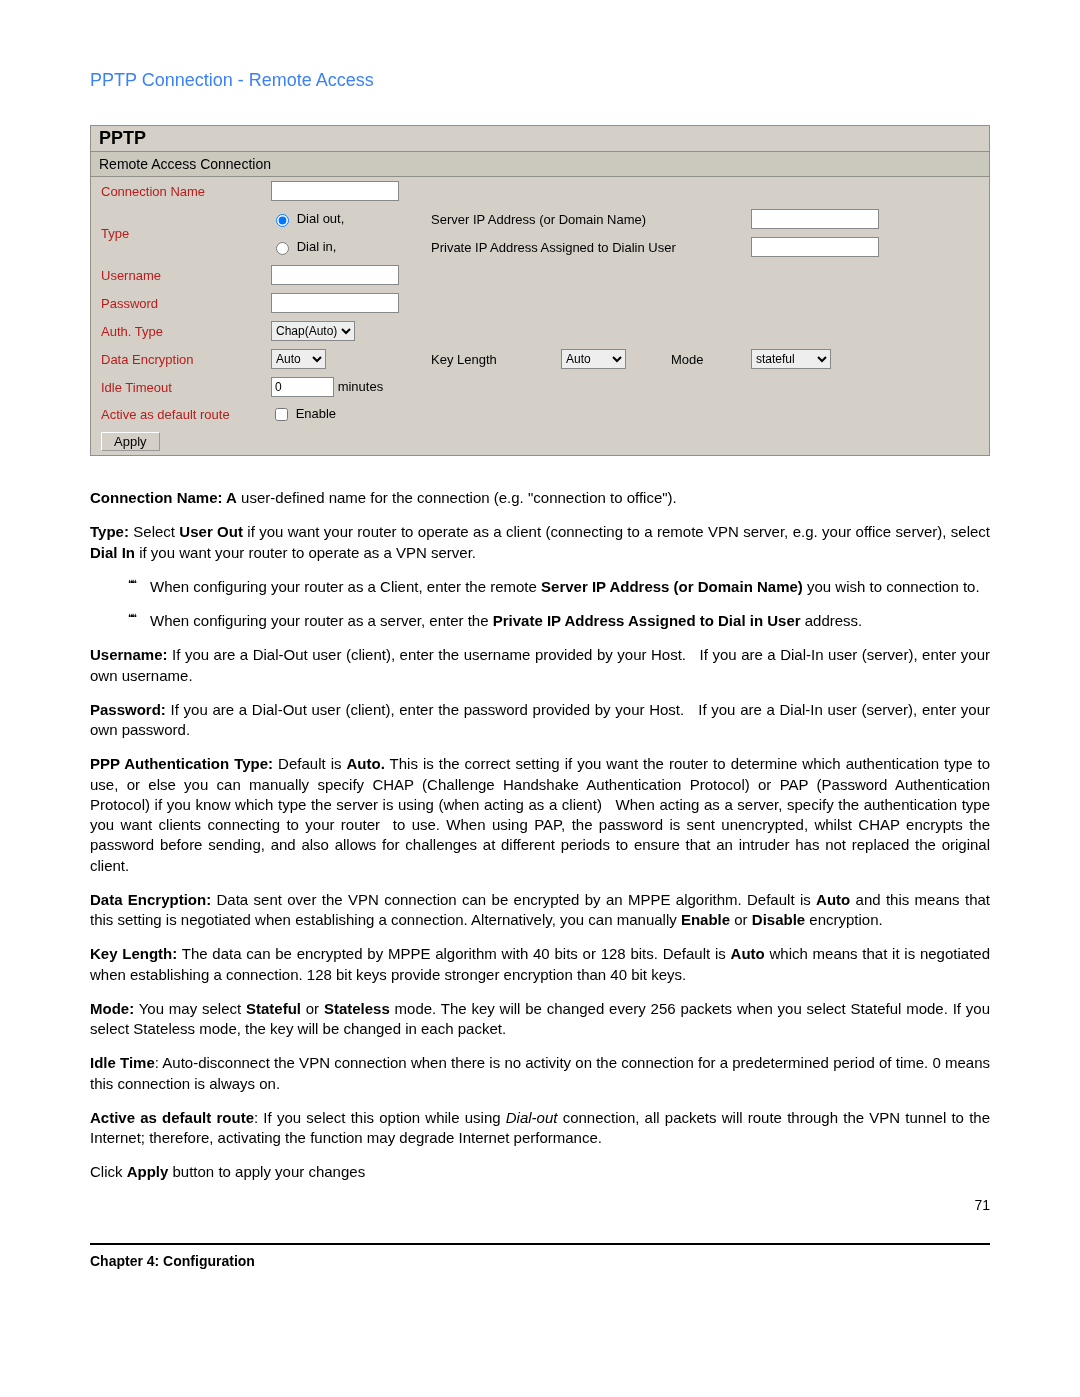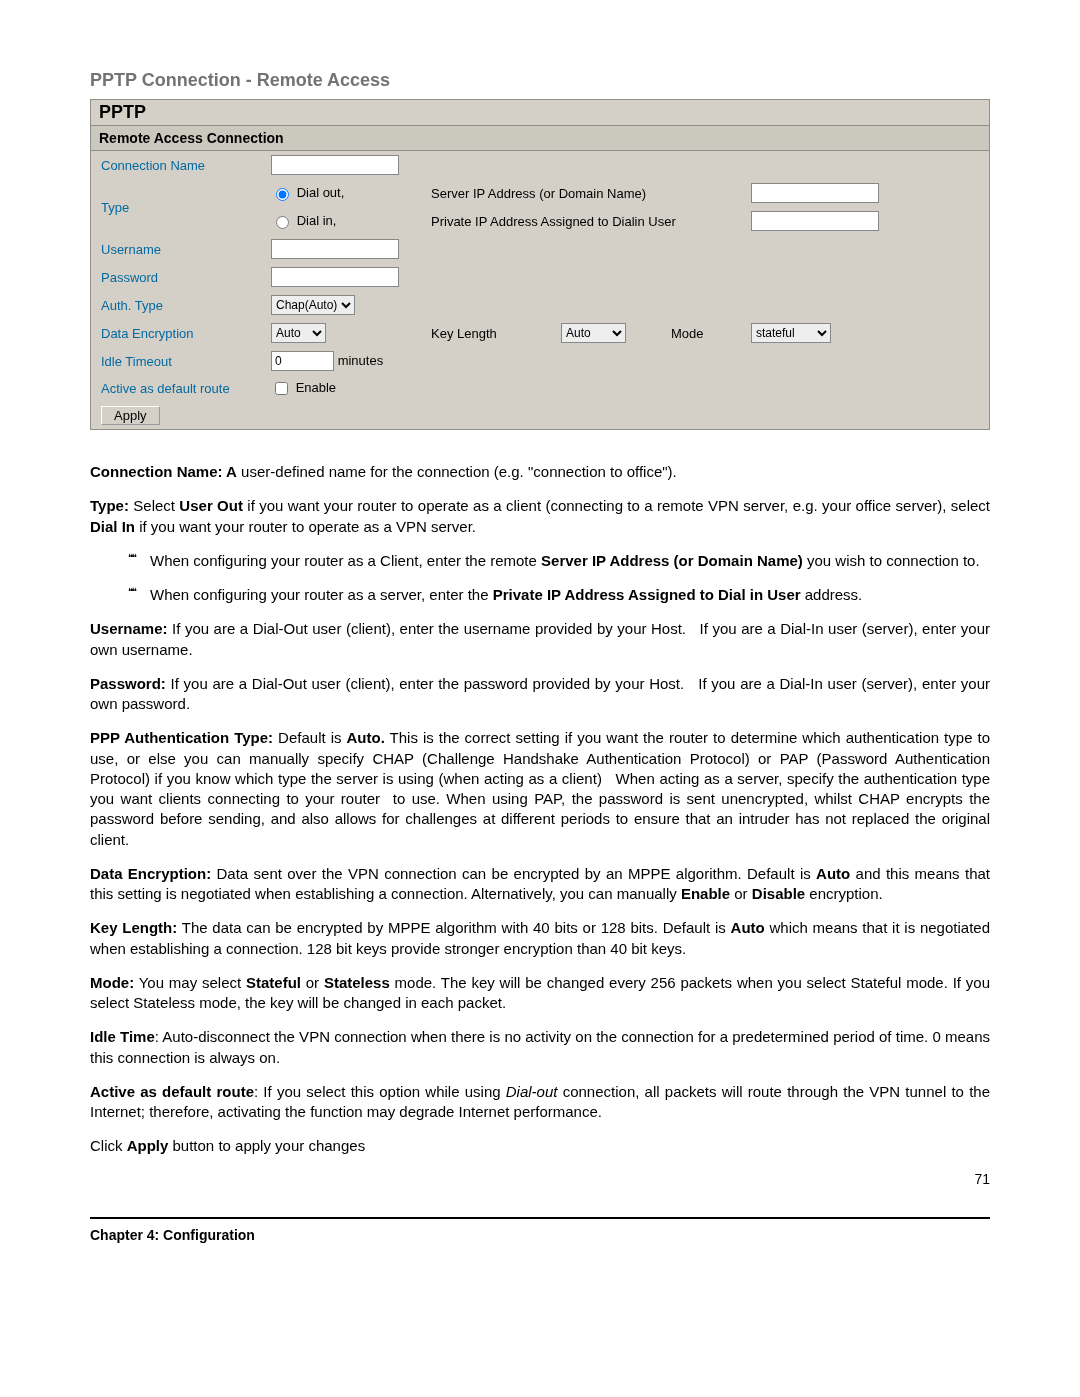--- a/index.html
+++ b/index.html
@@ -3,29 +3,29 @@
 <meta charset="utf-8">
 <style>
 body {
   margin:0; padding:0; background:#fff;
   font-family: Arial, Helvetica, sans-serif;
   font-size:14px; color:#000;
   width:1080px;
 }
 .page { padding:60px 90px 20px 90px; }
 .top-right { text-align:right; font-size:15px; margin-bottom:20px;}
-h2.redhead { color:#737373; font-size:18px; font-weight:bold; margin:10px 0 8px 0;}
+h2.redhead { color:#3b82f6; font-size:18px; font-weight:normal; margin:10px 0 34px 0;}
 .panel { border:1px solid #909088; background:#d4d0c7; }
 .panel-title { font-weight:bold; font-size:18px; padding:2px 8px; 
                border-bottom:1px solid #909088;}
-.panel-sub { font-weight:bold; font-size:14px; padding:4px 8px;
+.panel-sub { font-weight:normal; font-size:14px; padding:4px 8px;
              border-bottom:1px solid #909088; background:#cbc8be;}
 .form-table { width:100%; border-collapse:collapse;}
 .form-table td { padding:4px 10px; font-size:13px; vertical-align:middle;}
-.lbl { width:150px; white-space:nowrap; color:#0369a1;}
+.lbl { width:150px; white-space:nowrap; color:#b91c1c;}
 input[type=text].txt { border:1px solid #888; height:18px; padding:0 3px;
                        font-size:12px; background:#fff;}
 select.win { border:1px solid #888; background:#eee; font-size:12px; height:20px;}
 input.radio, input.cb { vertical-align:middle; margin-right:4px;}
 .btn { background:#d4d0c7; border:1px solid #999; border-top-color:#fff;
        border-left-color:#fff; font-size:13px; padding:1px 12px; cursor:pointer;}
 .applyrow { padding:8px 10px;}
 .descr { margin-top:32px; font-size:15px; line-height:1.35;}
 .descr p { margin:0 0 14px 0; text-align:justify;}
 .descr b { font-weight:bold;}

